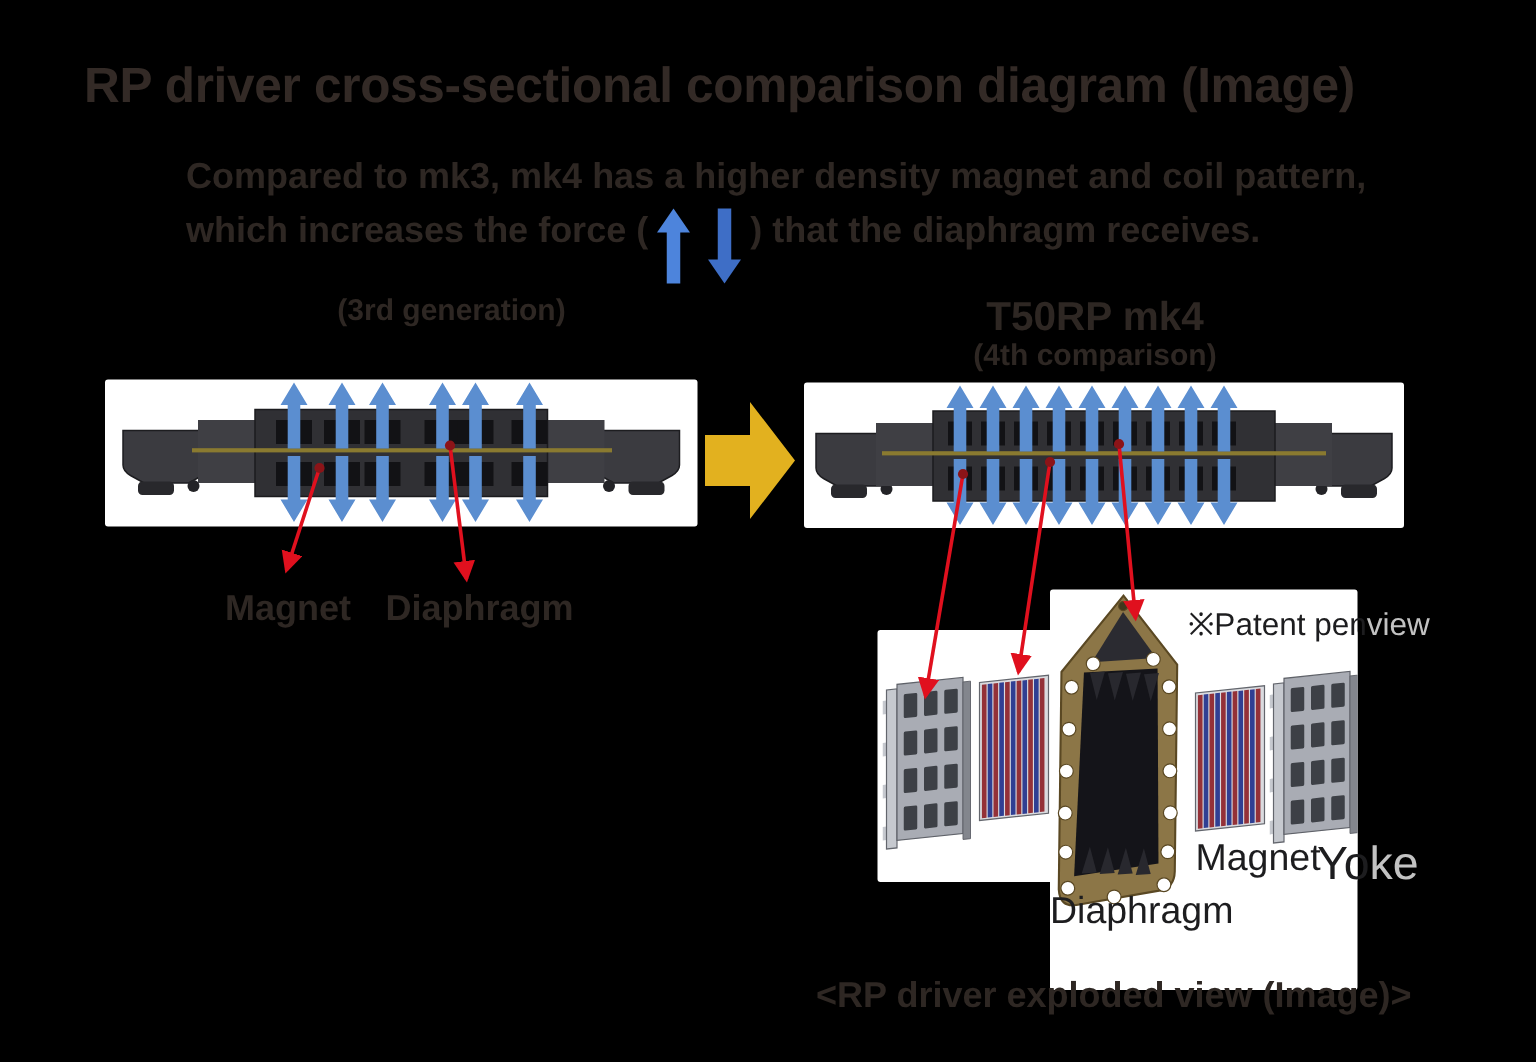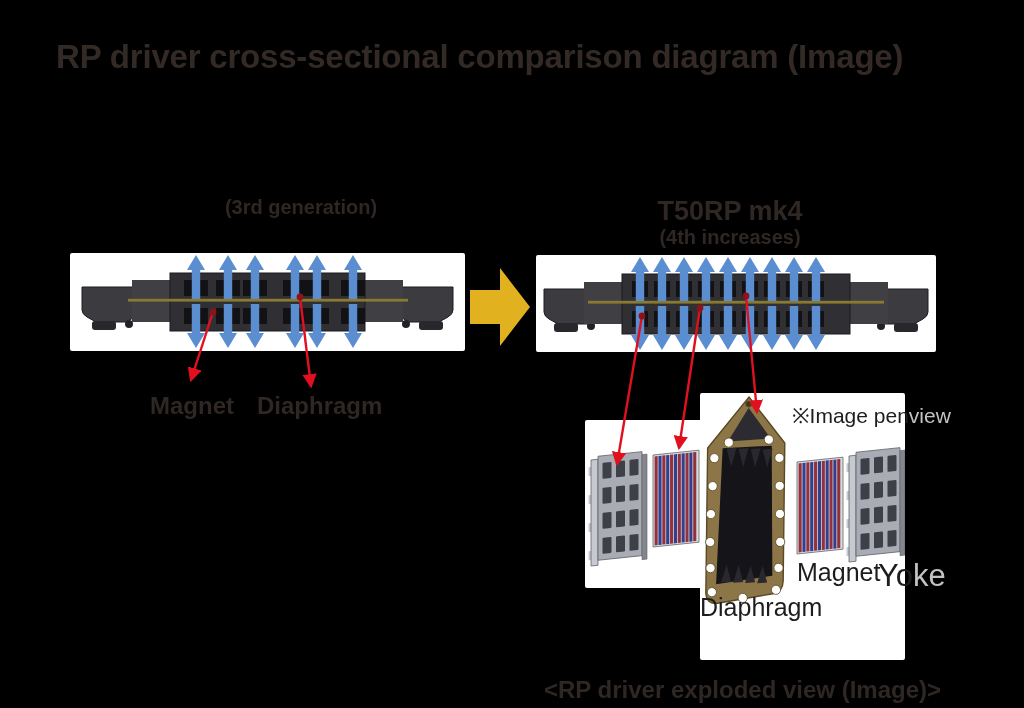--- a/index.html
+++ b/index.html
@@ -24,39 +24,52 @@
   .panel svg{position:absolute;left:0;top:0;}
   .callout{position:absolute;font-size:24px;font-weight:700;color:var(--ink,#2e2723);z-index:2;}
   .upgrade-arrow{position:absolute;left:470px;top:268px;z-index:2;}
   .exploded-svg{position:absolute;left:585px;top:393px;z-index:2;}
   .xlabel{position:absolute;color:var(--ink-on-white,#1d1d1f);z-index:3;white-space:nowrap;}
   .xlabel .ghost{color:var(--ink-ghost,#c2c2c2);}
   .patent{left:792px;top:401px;font-size:21px;}
   .xmagnet{left:797px;top:558px;font-size:25px;}
   .xyoke{left:878px;top:558px;font-size:31px;}
   .xdiaphragm{left:700px;top:593px;font-size:25px;}
-  .caption{position:absolute;left:544px;top:676px;font-size:24px;font-weight:700;
+  .caption{position:absolute;left:544px;top:650px;font-size:24px;font-weight:700;
     color:var(--ink,#2e2723);white-space:nowrap;z-index:2;}
   .overlay{position:absolute;left:0;top:0;z-index:4;pointer-events:none;}
 </style>
 </head>
 <body>
 
 <div class="page">
 
   <div class="title">RP driver cross-sectional comparison diagram (Image)</div>
 
+  <div class="sub">
+    <div class="sub-line1">Compared to mk3, mk4 has a higher density magnet and coil pattern,</div>
+    <div class="sub-line2">
+      <span>which increases the force (</span>
+      <svg width="24" height="52" viewBox="0 0 24 52">
+        <path d="M12,1 L23,17 L16.5,17 L16.5,51 L7.5,51 L7.5,17 L1,17 Z" fill="var(--arrow-up-blue)"></path>
+      </svg>
+      <svg width="24" height="52" viewBox="0 0 24 52">
+        <path d="M12,51 L23,35 L16.5,35 L16.5,1 L7.5,1 L7.5,35 L1,35 Z" fill="var(--arrow-down-blue)"></path>
+      </svg>
+      <span>) that the diaphragm receives.</span>
+    </div>
+  </div>
 
   <div class="model-head" style="left:166px;top:196px;width:270px;">
     <div class="model-gen">(3rd generation)</div>
   </div>
 
   <div class="model-head" style="left:595px;top:196px;width:270px;">
     <div class="model-name">T50RP mk4</div>
-    <div class="model-gen">(4th increases)</div>
+    <div class="model-gen">(4th comparison)</div>
   </div>
 
   <div class="panel" style="left:70px;top:253px;width:395px;height:98px;">
     <svg id="driver-mk3" width="395" height="98" viewBox="0 0 395 98">
         <rect x="40" y="54" width="315" height="6" fill="#2c2c30"></rect>
         <rect x="26" y="36" width="343" height="20" rx="2" fill="#4a4a4f"></rect>
         <g transform="translate(12,0)">
           <path d="M0,34 h56 v24 q0,5 -5,7 l-7,4 h-30 l-9,-5 q-5,-3 -5,-7 z" fill="#3b3b40" stroke="#1d1d20" stroke-width="1"></path>
           <rect x="10" y="68" width="24" height="9" rx="3" fill="#28282c"></rect>
           <circle cx="47" cy="71" r="4" fill="#232327"></circle>
@@ -260,21 +273,21 @@
         <rect x="11.5" y="57" width="9" height="16" rx="1" fill="#3d4046"></rect>
         <rect x="25" y="57" width="9" height="16" rx="1" fill="#3d4046"></rect>
         <rect x="38.5" y="57" width="9" height="16" rx="1" fill="#3d4046"></rect>
         <rect x="11.5" y="82" width="9" height="16" rx="1" fill="#3d4046"></rect>
         <rect x="25" y="82" width="9" height="16" rx="1" fill="#3d4046"></rect>
         <rect x="38.5" y="82" width="9" height="16" rx="1" fill="#3d4046"></rect>
       </g>
     </svg>
 
   <div class="xlabel patent">
-    <span>※Image pen</span><span class="ghost">view</span>
+    <span>※Patent pen</span><span class="ghost">view</span>
   </div>
   <div class="xlabel xmagnet">Magnet</div>
   <div class="xlabel xyoke">
     <span>Yo</span><span class="ghost">ke</span>
   </div>
   <div class="xlabel xdiaphragm">Diaphragm</div>
 
   <div class="caption">&lt;RP driver exploded view (Image)&gt;</div>
 
   <svg class="overlay" width="1024" height="708" viewBox="0 0 1024 708">

